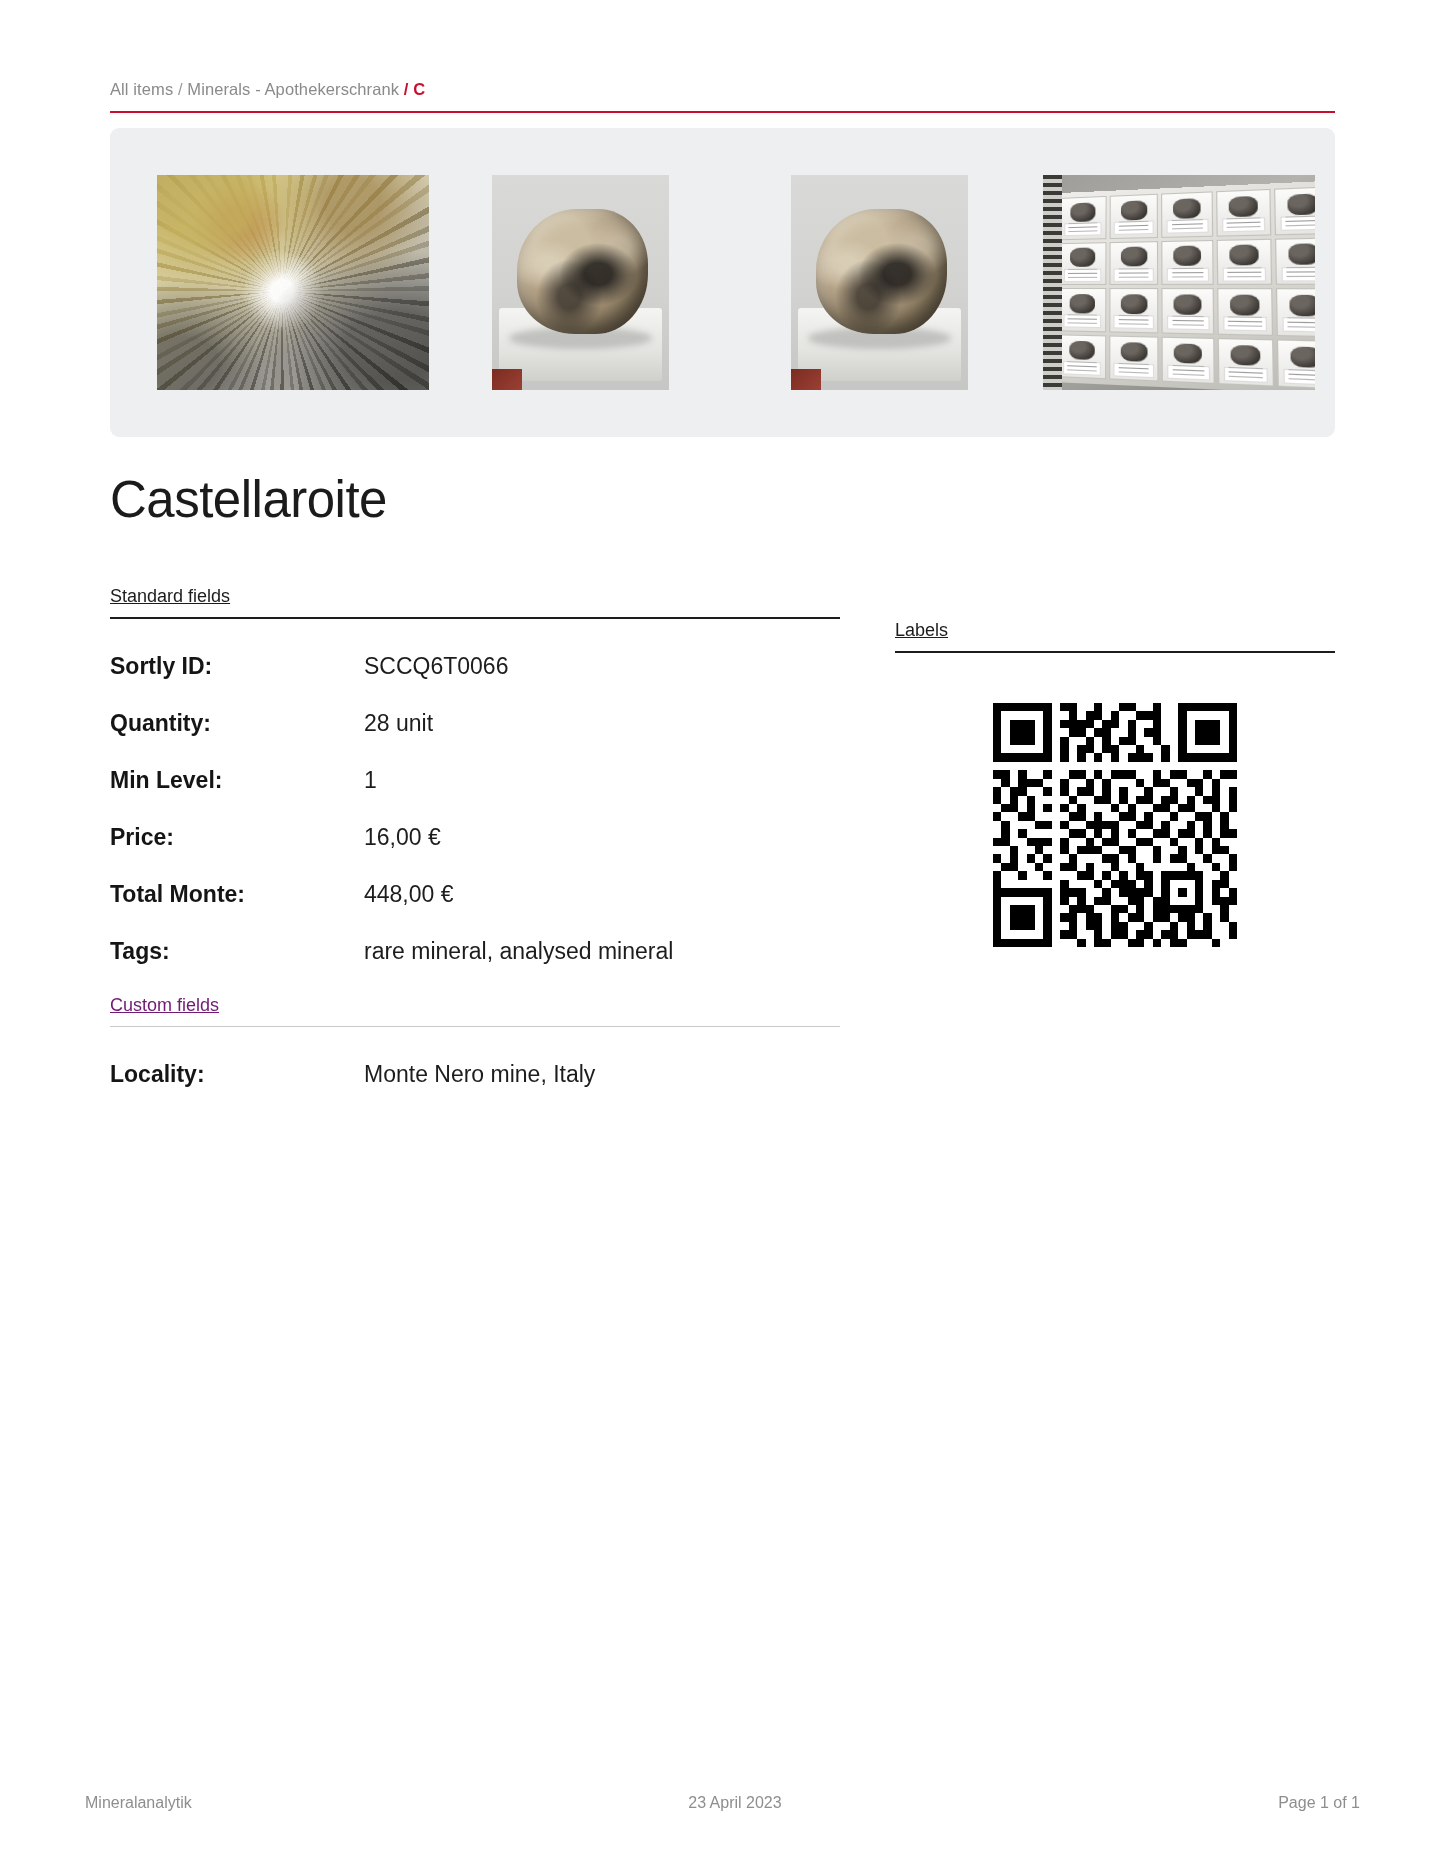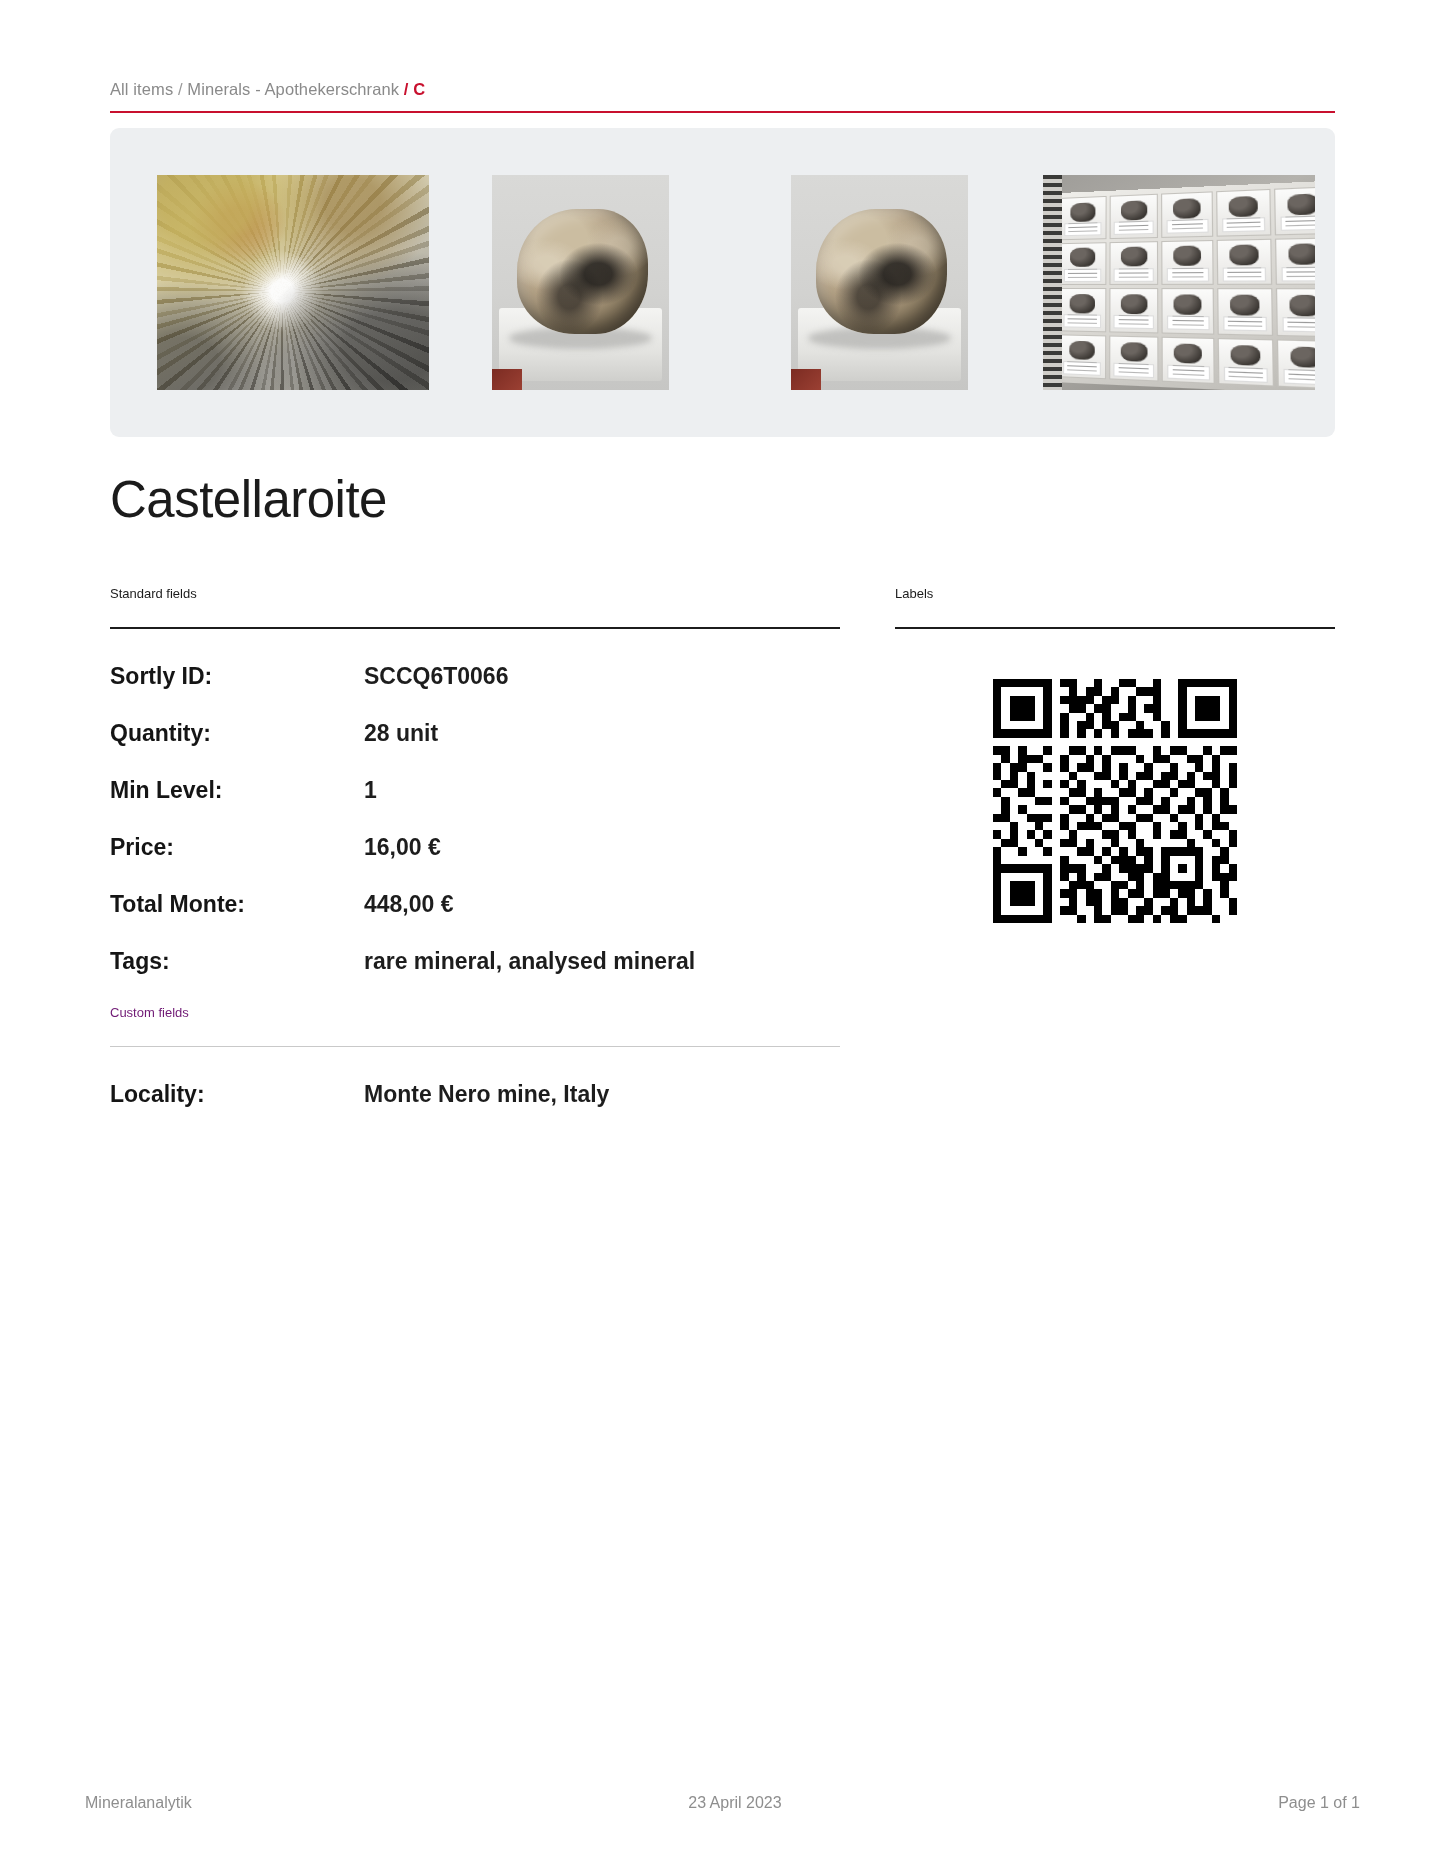--- a/index.html
+++ b/index.html
@@ -207,28 +207,29 @@
   
   .col-left {
     position: absolute;
     left: 110px;
     top: 586px;
     width: 730px;
   }
   .col-right {
     position: absolute;
     left: 895px;
-    top: 586px;
+    top: 620px;
     width: 440px;
   }
 
   .section-head {
-    font-size: 13px;
+    font-size: 18px;
     color: #1c1c1c;
-    padding-bottom: 26px;
+    padding-bottom: 10px;
+    text-decoration: underline;
   }
   .section-head.muted { color: #701a75; }
   .section-rule {
     height: 1.5px;
     background: #1c1c1c;
     width: 100%;
   }
   .section-rule.light { background: #c9c9c9; }
 
   .fields {
@@ -241,21 +242,21 @@
   }
   .field-label {
     width: 254px;
     flex: none;
     font-size: 23px;
     font-weight: 700;
     color: #151515;
   }
   .field-value {
     font-size: 23px;
-    font-weight: 700;
+    font-weight: 400;
     color: #1d1d1d;
   }
 
   .custom-head-wrap { margin-top: 22px; }
 
   
   .qr-wrap {
     margin-top: 50px;
     display: flex;
     justify-content: center;

